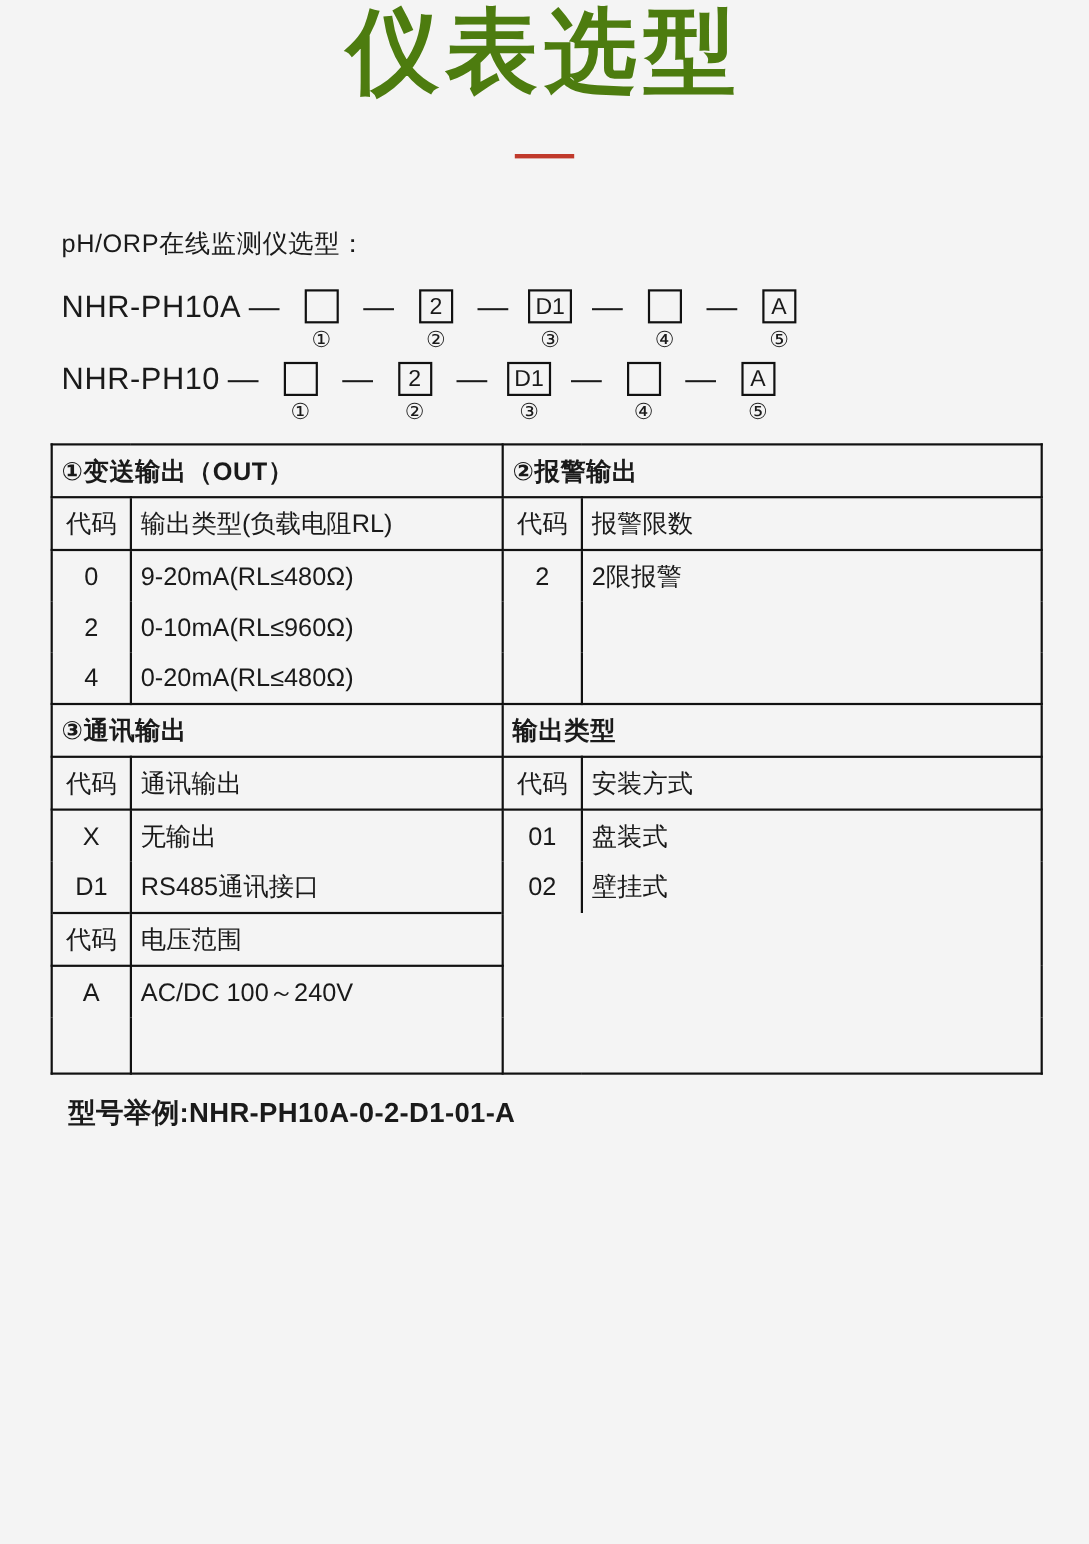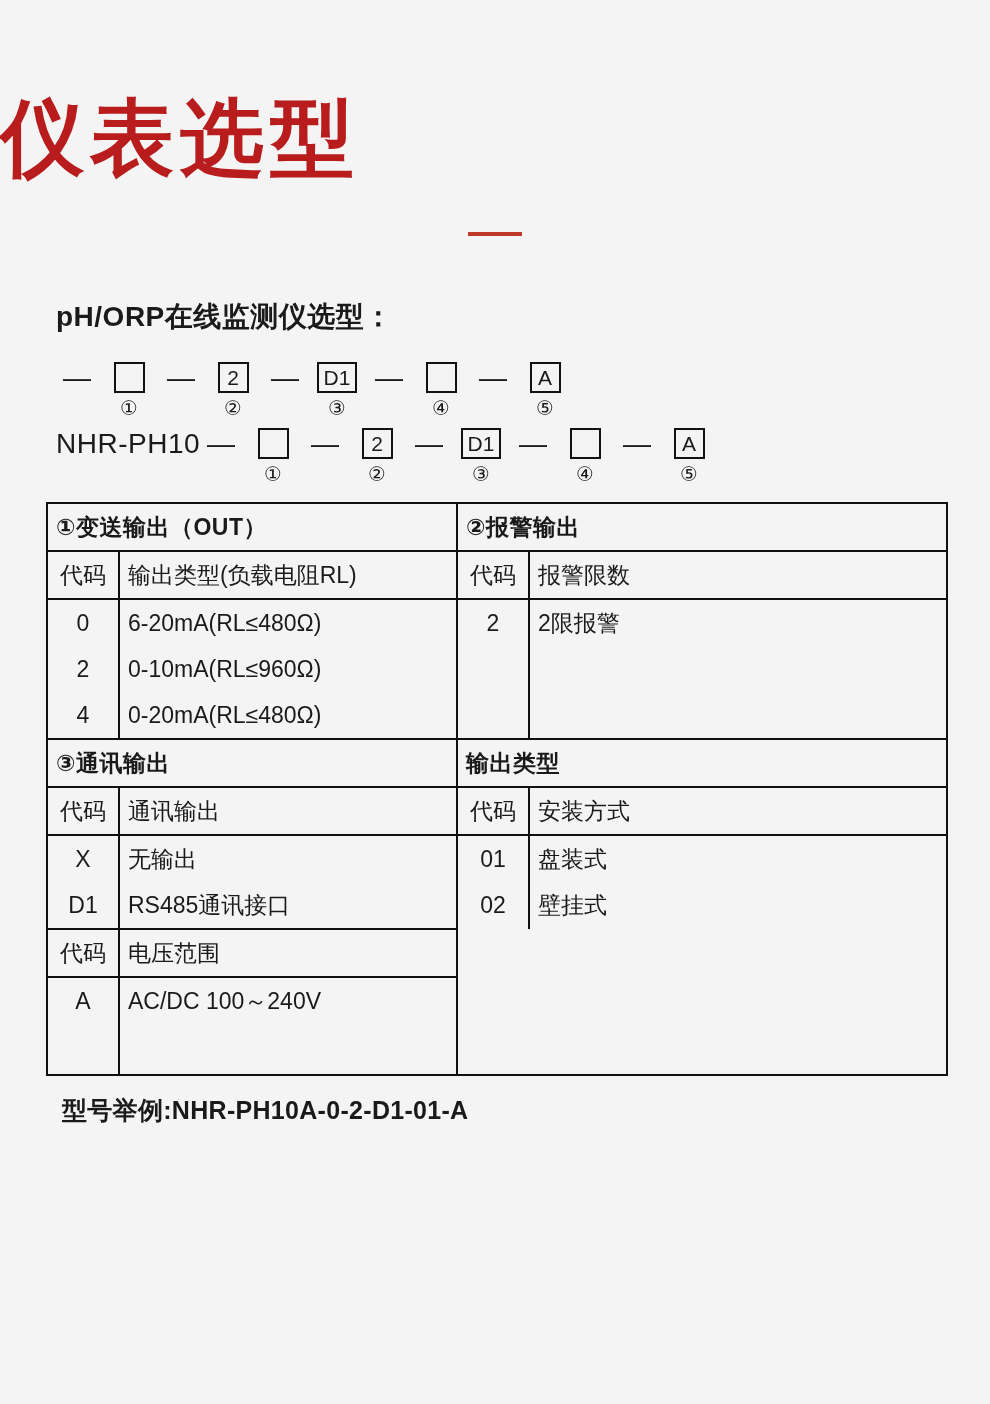--- a/index.html
+++ b/index.html
@@ -17,41 +17,40 @@
   }
   .page {
     width: 990px;
     height: 1404px;
     position: relative;
     box-sizing: border-box;
   }
 
   
   .title {
-    text-align: left;
+    text-align: center;
     font-size: 84px;
     font-weight: bold;
     letter-spacing: 6px;
-    padding-top: 92px;
     line-height: 1.1;
-    color: #b91c1c;
+    color: #4d7c0f;
     font-family: "DejaVu Sans", "Liberation Sans", sans-serif;
   }
   .title-rule {
     width: 54px;
     height: 4px;
     background: #c0392b;
     margin: 48px auto 0 auto;
   }
 
   
   .subtitle {
     margin: 62px 0 18px 56px;
-    font-size: 28px;
-    font-weight: bold;
+    font-size: 23px;
+    font-weight: normal;
     letter-spacing: 0.5px;
   }
 
   
   .model-block {
     margin-left: 56px;
     margin-top: 20px;
   }
   .model-row {
     display: flex;
@@ -141,20 +140,21 @@
 <div class="page">
 
   <div class="title">仪表选型</div>
   <div class="title-rule"></div>
 
   <div class="subtitle">pH/ORP在线监测仪选型：</div>
 
   <div class="model-block">
 
     <div class="model-row">
+      <span class="model-name">NHR-PH10A</span>
       <span class="dash">—</span>
       <span class="seg">
         <span class="box"></span>
         <span class="circnum">①</span>
       </span>
       <span class="dash">—</span>
       <span class="seg">
         <span class="box">2</span>
         <span class="circnum">②</span>
       </span>
@@ -221,21 +221,21 @@
           <td class="hdr" colspan="2">②报警输出</td>
         </tr>
         <tr>
           <td class="code">代码</td>
           <td>输出类型(负载电阻RL)</td>
           <td class="code">代码</td>
           <td>报警限数</td>
         </tr>
         <tr>
           <td class="code" style="border-bottom:none">0</td>
-          <td style="border-bottom:none">6-20mA(RL≤480Ω)</td>
+          <td style="border-bottom:none">9-20mA(RL≤480Ω)</td>
           <td class="code" style="border-bottom:none">2</td>
           <td style="border-bottom:none">2限报警</td>
         </tr>
         <tr>
           <td class="code" style="border-top:none;border-bottom:none">2</td>
           <td style="border-top:none;border-bottom:none">0-10mA(RL≤960Ω)</td>
           <td class="code" style="border-top:none;border-bottom:none"></td>
           <td style="border-top:none;border-bottom:none"></td>
         </tr>
         <tr>

